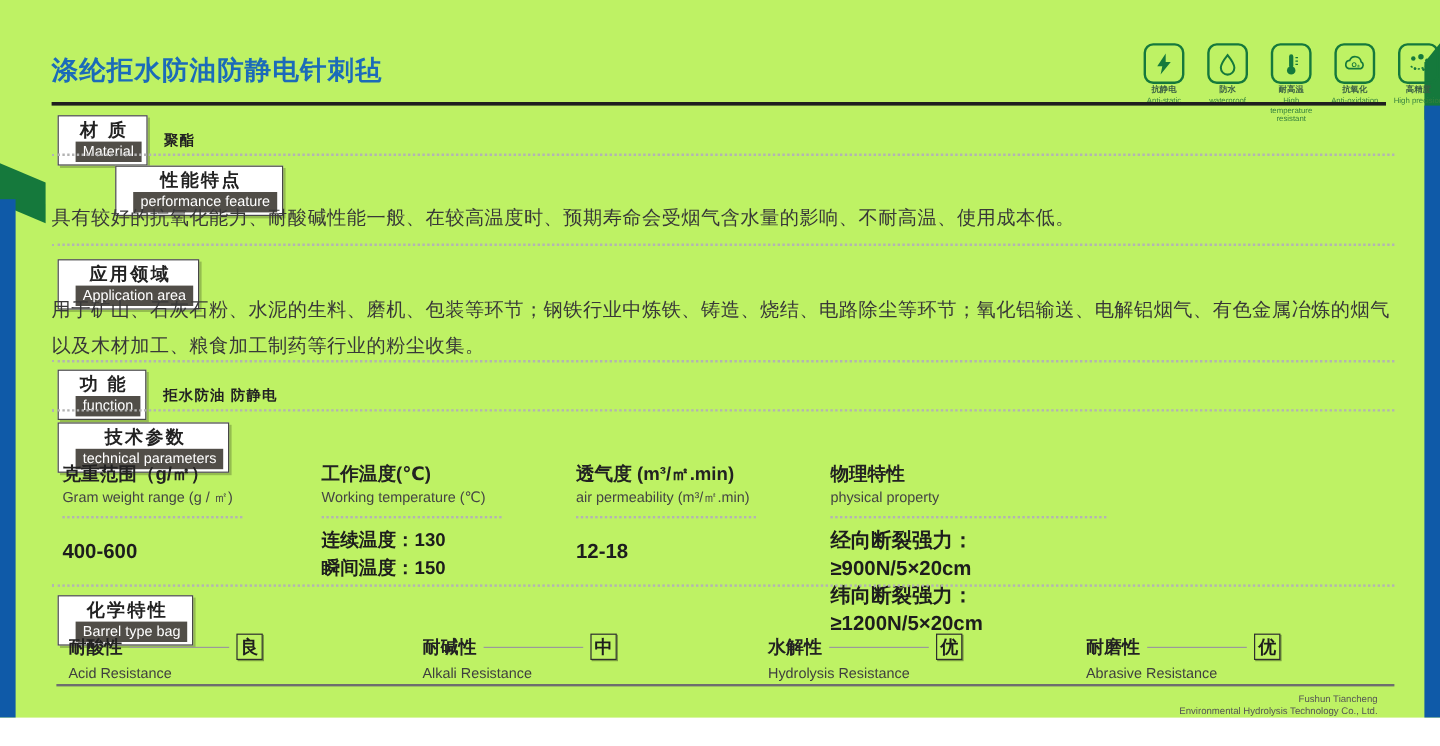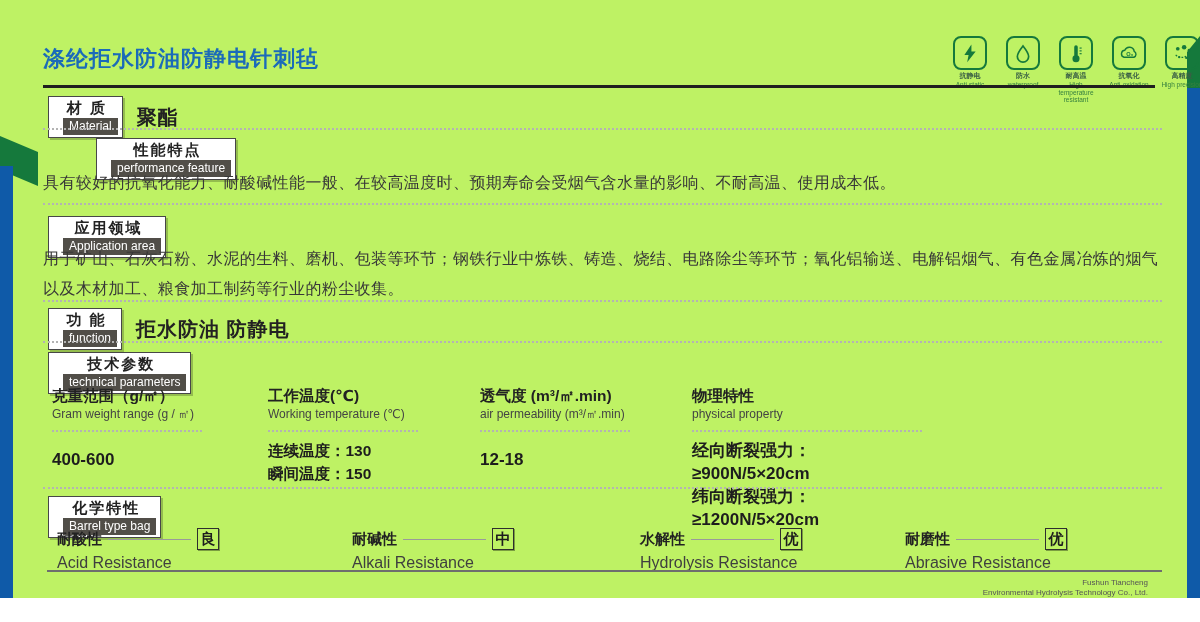--- a/index.html
+++ b/index.html
@@ -19,21 +19,21 @@
   .icon-box { width:34px; height:34px; border:2px solid #15793c; border-radius:8px; display:flex; align-items:center; justify-content:center; }
   .icon-cn { font-size:7px; font-weight:bold; color:#3a5f45; margin-top:2px; line-height:8px; white-space:nowrap; }
   .icon-en { font-size:6.5px; color:#36813f; text-align:center; line-height:7.5px; margin-top:1px; }
 
   
   .sec-label { display:inline-flex; align-items:center; border:1px solid #474747; background:#fff;
                padding:2px 4px 2px 7px; box-shadow:2px 2px 0 rgba(0,0,0,0.22);flex-direction:column; }
   .sec-cn { font-size:15px; font-weight:bold; color:#222; letter-spacing:2px; white-space:nowrap; }
   .sec-en { font-size:12px; color:#fff; background:#514e48; padding:1px 6px 2px; margin-left:7px; white-space:nowrap; }
   .sec-row { position:absolute; left:48px; display:flex; align-items:center; }
-  .sec-value { font-size:20px; font-weight:bold; color:#222; margin-left:14px; letter-spacing:1px; }
+  .sec-value { font-size:12px; font-weight:bold; color:#222; margin-left:14px; letter-spacing:1px; }
 
   .dotted { position:absolute; left:43px; width:1119px; border-top:2px dotted #b3b3b3; }
 
   .para { position:absolute; left:43px; font-size:16px; color:#383838; letter-spacing:0.4px; line-height:30px; width:1120px; }
 
   
   .tech-grid { position:absolute; left:52px; top:386px; width:1110px; display:grid;
                grid-template-columns:216px 212px 212px 213px 1fr; }
   .tcol .h-cn { font-size:15.5px; font-weight:bold; color:#222; line-height:20px; }
   .tcol .h-en { font-size:12px; color:#444; line-height:17px; }
@@ -45,21 +45,21 @@
   .tval.small { font-size:15.5px; }
 
   
   .chem-grid { position:absolute; left:57px; top:528px; width:1105px; display:grid;
                grid-template-columns:295px 288px 265px 1fr; }
   .chem-top { display:flex; align-items:center; width:162px; }
   .chem-cn { font-size:15px; font-weight:bold; color:#222; white-space:nowrap; }
   .chem-line { flex:1; border-top:1px solid #9a9a9a; margin:0 6px; }
   .grade-box { width:22px; height:22px; border:1.5px solid #2e2e2e; box-shadow:1px 1px 0 rgba(0,0,0,0.35);
                display:flex; align-items:center; justify-content:center; font-size:15px; font-weight:bold; color:#1d1d1d; }
-  .chem-en { font-size:16px; color:#3f3f3f; margin-top:4px; }
+  .chem-en { font-size:12px; color:#3f3f3f; margin-top:4px; }
 
   
   .footer-rule { position:absolute; left:47px; top:570px; width:1115px; height:2px; background:#6e6e6e; }
   .footer-text { position:absolute; right:52px; top:578px; text-align:right; font-size:8px; line-height:10px; color:#555; }
 </style>
 </head>
 <body>
 
 <div class="page">
 

